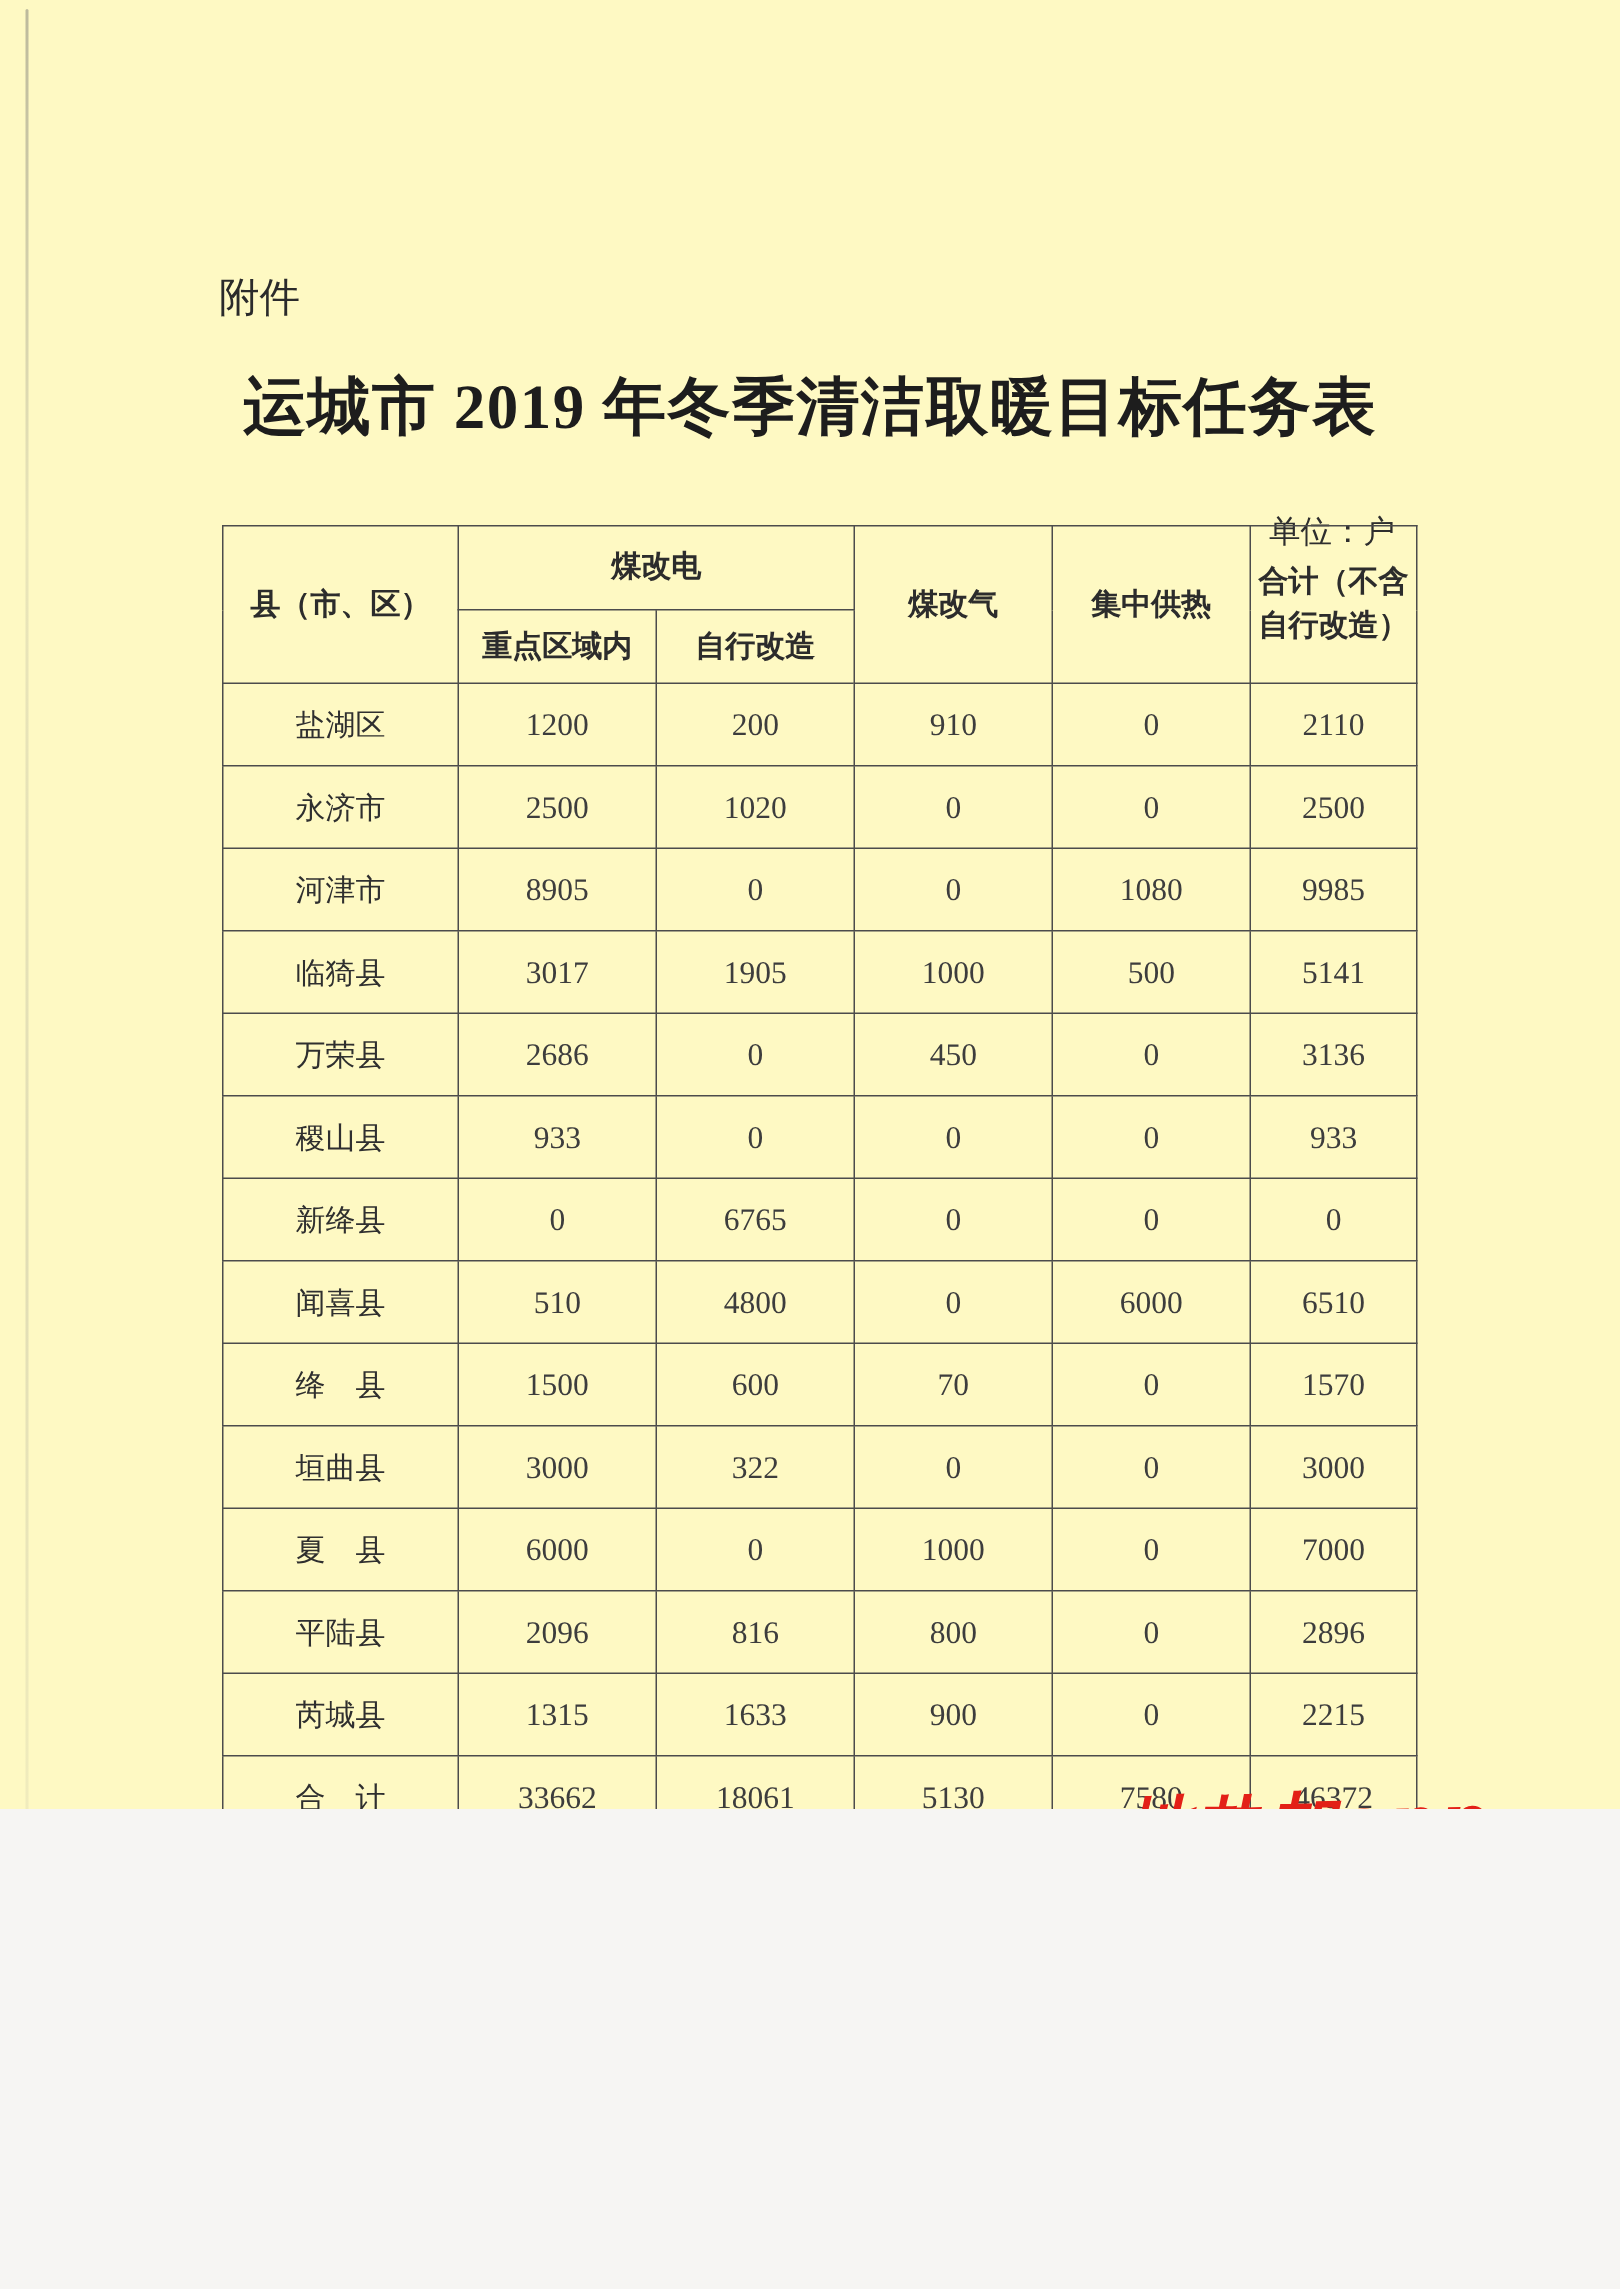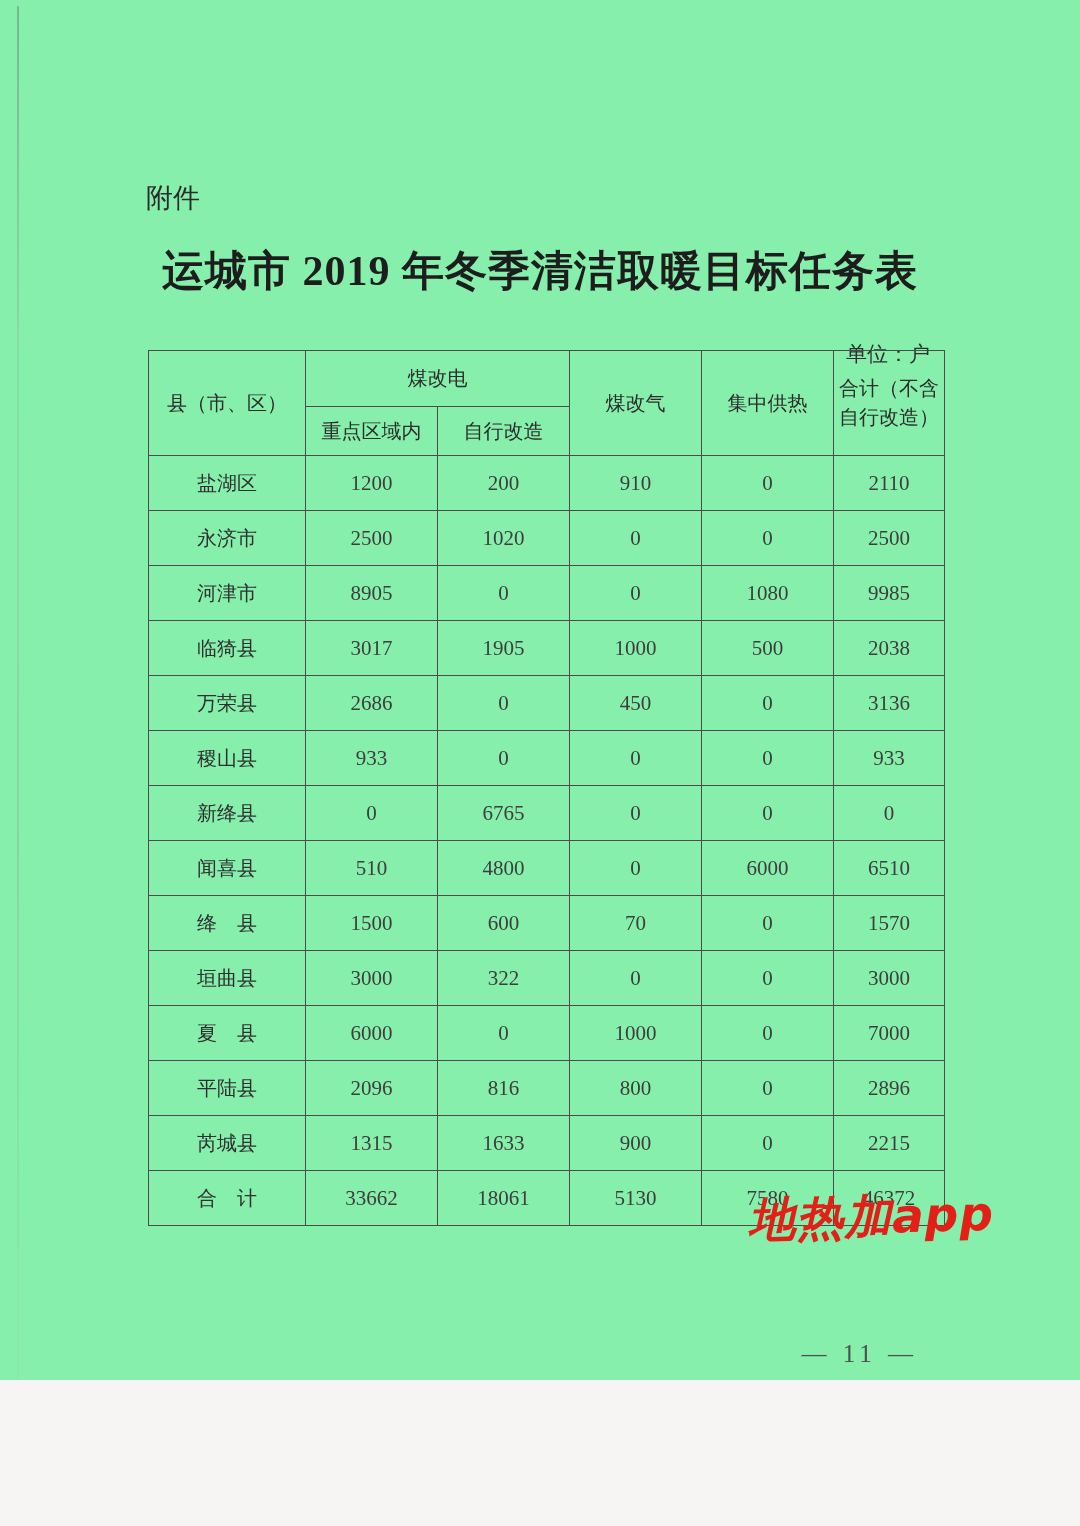--- a/index.html
+++ b/index.html
@@ -1,22 +1,22 @@
 <!DOCTYPE html>
 <html><head>
 <meta charset="utf-8">
 <style>
   * { box-sizing: border-box; }
   html, body { margin: 0; padding: 0; background: #f6f5f3; }
   .page {
     position: relative;
     width: 1080px;
-    height: 1380px;
+    height: 1206px;
     margin: 0 auto;
-    background: #86efac;
+    background: #fef9c3;
     overflow: hidden;
     font-family: "Liberation Serif", "DejaVu Serif", serif;
     color: #333;
   }
   .scan-crease {
     position: absolute;
     left: 17px;
     top: 6px;
     width: 2px;
     height: 1400px;
@@ -69,21 +69,21 @@
     border: 1px solid #4c4c4c;
     text-align: center;
     vertical-align: middle;
     padding: 2px 5px;
     overflow: hidden;
   }
   .task-table thead tr.h1 { height: 56px; }
   .task-table thead tr.h2 { height: 49px; }
   .task-table tbody tr { height: 55px; margin-left: 12px; }
   .task-table th {
-    font-weight: 400;
+    font-weight: 700;
     font-size: 20px;
     line-height: 1.45;
     color: #2c2c2c;
   }
   .task-table td {
     font-size: 21px;
     color: #3d3d3d;
   }
   .task-table td.region-cell {
     font-size: 20px;
@@ -180,21 +180,21 @@
             <td>0</td>
             <td>1080</td>
             <td>9985</td>
           </tr>
           <tr>
             <td class="region-cell">临猗县</td>
             <td>3017</td>
             <td>1905</td>
             <td>1000</td>
             <td>500</td>
-            <td>2038</td>
+            <td>5141</td>
           </tr>
           <tr>
             <td class="region-cell">万荣县</td>
             <td>2686</td>
             <td>0</td>
             <td>450</td>
             <td>0</td>
             <td>3136</td>
           </tr>
           <tr>

